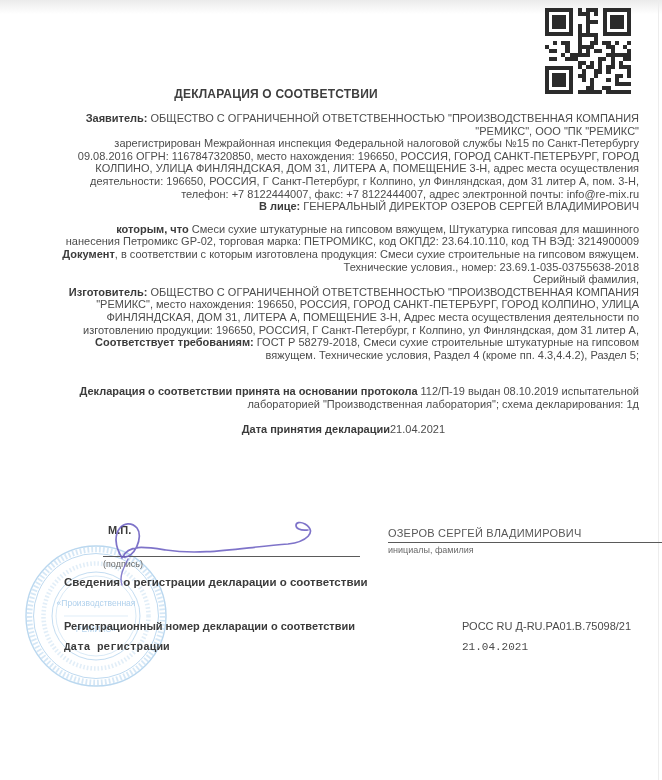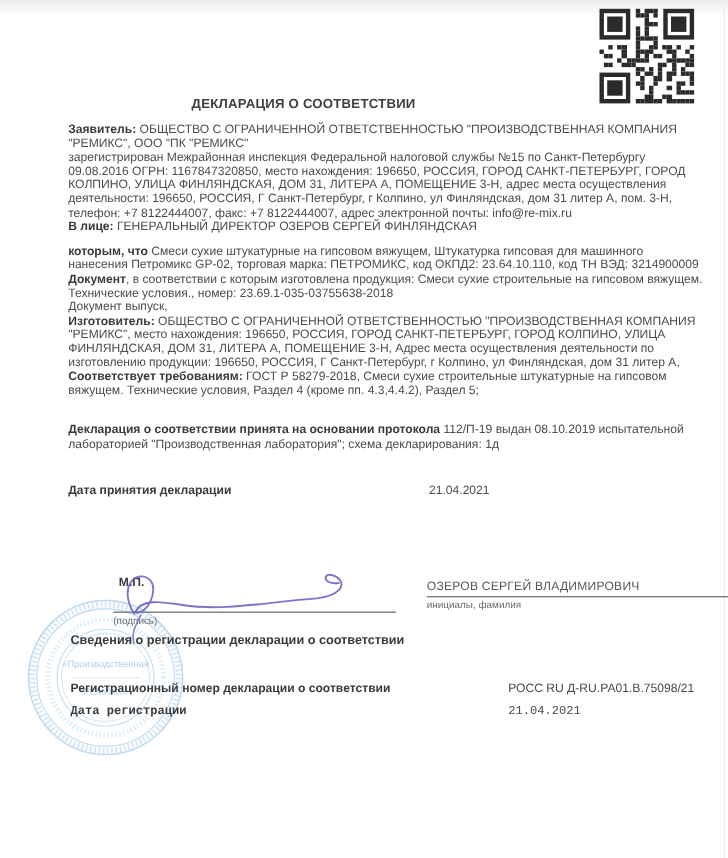--- a/index.html
+++ b/index.html
@@ -20,25 +20,25 @@
   .qm{background:#2b2b2b;}
   .qf{position:absolute;width:28px;height:28px;box-sizing:border-box;
     border:4px solid #2b2b2b;background:#fff;}
   .qf::after{content:"";position:absolute;inset:3px;background:#2b2b2b;}
   .qf-tl{left:0;top:0;} .qf-tr{right:0;top:0;} .qf-bl{left:0;bottom:0;}
 
   .title{position:absolute;top:87px;left:0;width:552px;text-align:center;
     font-size:12px;font-weight:bold;color:#3e3e3e;letter-spacing:.2px;}
 
   .content{position:absolute;left:62px;top:112px;width:577px;
-    font-size:11px;line-height:12.6px;color:#4c4c4c;}
+    font-size:11px;line-height:12.6px;color:#4c4c4c;text-align:right;}
   .lead{font-weight:bold;color:#3b3b3b;}
   .blk2{margin-top:10px;}
   .blk3{margin-top:24px;}
-  .date-rows{margin-top:28px;line-height:16px;}
+  .date-rows{margin-top:11px;line-height:16px;}
   .drow{display:flex;}
   .drow .dlabel{width:328px;font-weight:bold;color:#3b3b3b;flex:none;}
 
   .mp{position:absolute;left:64px;top:524px;font-size:11px;font-weight:bold;color:#3b3b3b;z-index:3;padding-left:44px;}
 
   .sig-line{position:absolute;left:103px;top:532px;width:257px;z-index:2;}
   .sig-line .rule{height:24px;border-bottom:1px solid #5a5a5a;}
   .caption{font-size:9px;color:#6a6a6a;text-align:left;margin-top:2px;line-height:10px;}
 
   .name-line{position:absolute;left:372px;top:527px;width:286px;z-index:2;margin-left:16px;}
@@ -510,27 +510,27 @@
   <div class="qf qf-tr"></div>
   <div class="qf qf-bl"></div>
 </div>
 
 <div class="title">ДЕКЛАРАЦИЯ О СООТВЕТСТВИИ</div>
 
 <div class="content">
   <div>
     <span class="lead">Заявитель:</span><span> ОБЩЕСТВО С ОГРАНИЧЕННОЙ ОТВЕТСТВЕННОСТЬЮ "ПРОИЗВОДСТВЕННАЯ КОМПАНИЯ "РЕМИКС", ООО "ПК "РЕМИКС"</span>
     <div>зарегистрирован Межрайонная инспекция Федеральной налоговой службы №15 по Санкт-Петербургу 09.08.2016 ОГРН: 1167847320850, место нахождения: 196650, РОССИЯ, ГОРОД САНКТ-ПЕТЕРБУРГ, ГОРОД КОЛПИНО, УЛИЦА ФИНЛЯНДСКАЯ, ДОМ 31, ЛИТЕРА  А, ПОМЕЩЕНИЕ  3-Н, адрес места осуществления деятельности: 196650, РОССИЯ, Г Санкт-Петербург, г Колпино, ул Финляндская, дом 31 литер А, пом. 3-Н, телефон: +7 8122444007, факс: +7 8122444007, адрес электронной почты: info@re-mix.ru</div>
-    <div><span class="lead">В лице:</span><span> ГЕНЕРАЛЬНЫЙ ДИРЕКТОР ОЗЕРОВ СЕРГЕЙ ФИНЛЯНДСКАЯ</span></div>
+    <div><span class="lead">В лице:</span><span> ГЕНЕРАЛЬНЫЙ ДИРЕКТОР ОЗЕРОВ СЕРГЕЙ ВЛАДИМИРОВИЧ</span></div>
   </div>
 
   <div class="blk2">
     <div><span class="lead">которым, что</span><span> Смеси сухие штукатурные на гипсовом вяжущем, Штукатурка гипсовая для машинного нанесения Петромикс GP-02, торговая марка: ПЕТРОМИКС, код ОКПД2: 23.64.10.110, код ТН ВЭД: 3214900009</span></div>
     <div><span class="lead">Документ</span><span>, в соответствии с которым изготовлена продукция: Смеси сухие строительные на гипсовом вяжущем. Технические условия., номер: 23.69.1-035-03755638-2018</span></div>
-    <div>Документ выпуск,</div>
+    <div>Серийный фамилия,</div>
     <div><span class="lead">Изготовитель:</span><span> ОБЩЕСТВО С ОГРАНИЧЕННОЙ ОТВЕТСТВЕННОСТЬЮ "ПРОИЗВОДСТВЕННАЯ КОМПАНИЯ "РЕМИКС", место нахождения: 196650, РОССИЯ, ГОРОД САНКТ-ПЕТЕРБУРГ, ГОРОД КОЛПИНО, УЛИЦА ФИНЛЯНДСКАЯ, ДОМ 31, ЛИТЕРА  А, ПОМЕЩЕНИЕ  3-Н, Адрес места осуществления деятельности по изготовлению продукции: 196650, РОССИЯ, Г Санкт-Петербург, г Колпино, ул Финляндская, дом 31 литер А,</span></div>
     <div><span class="lead">Соответствует требованиям:</span><span> ГОСТ Р 58279-2018, Смеси сухие строительные штукатурные на гипсовом вяжущем. Технические условия, Раздел 4 (кроме пп.  4.3,4.4.2), Раздел 5;</span></div>
   </div>
 
   <div class="blk3">
     <span class="lead">Декларация о соответствии принята на основании протокола</span><span> 112/П-19 выдан 08.10.2019 испытательной лабораторией "Производственная лаборатория"; схема декларирования: 1д</span>
   </div>
 
   <div class="date-rows">
     <div class="drow">

